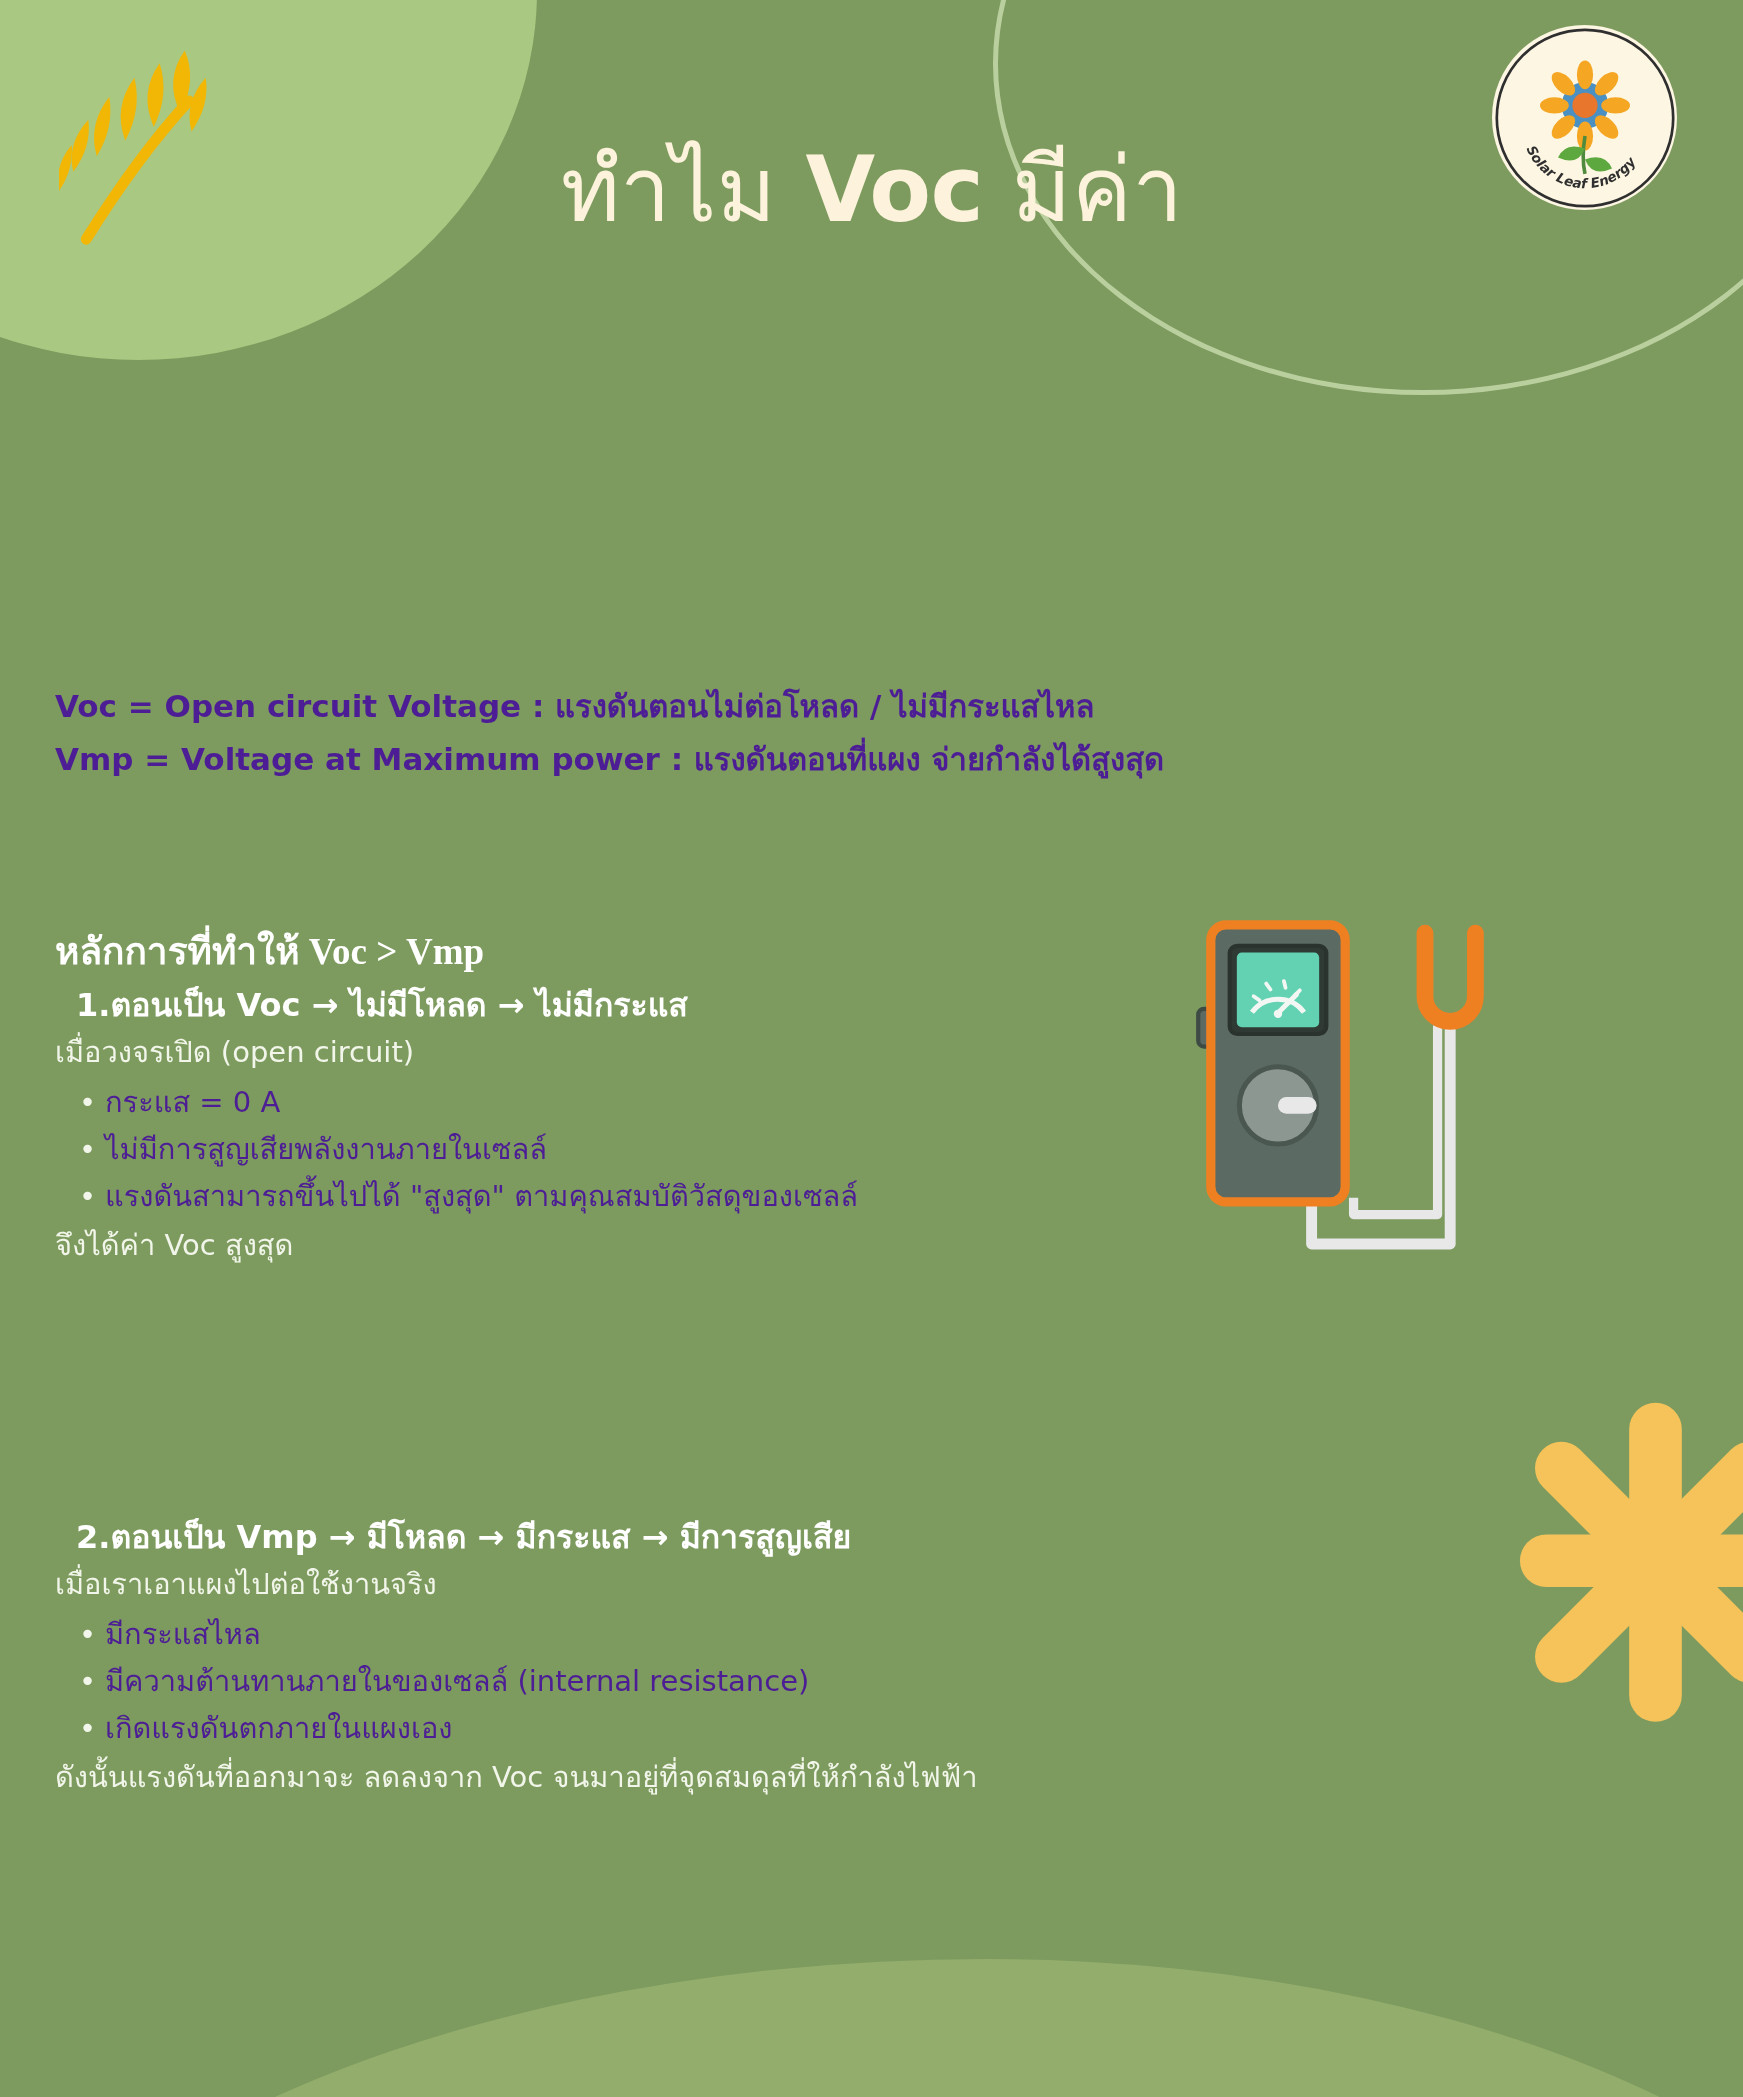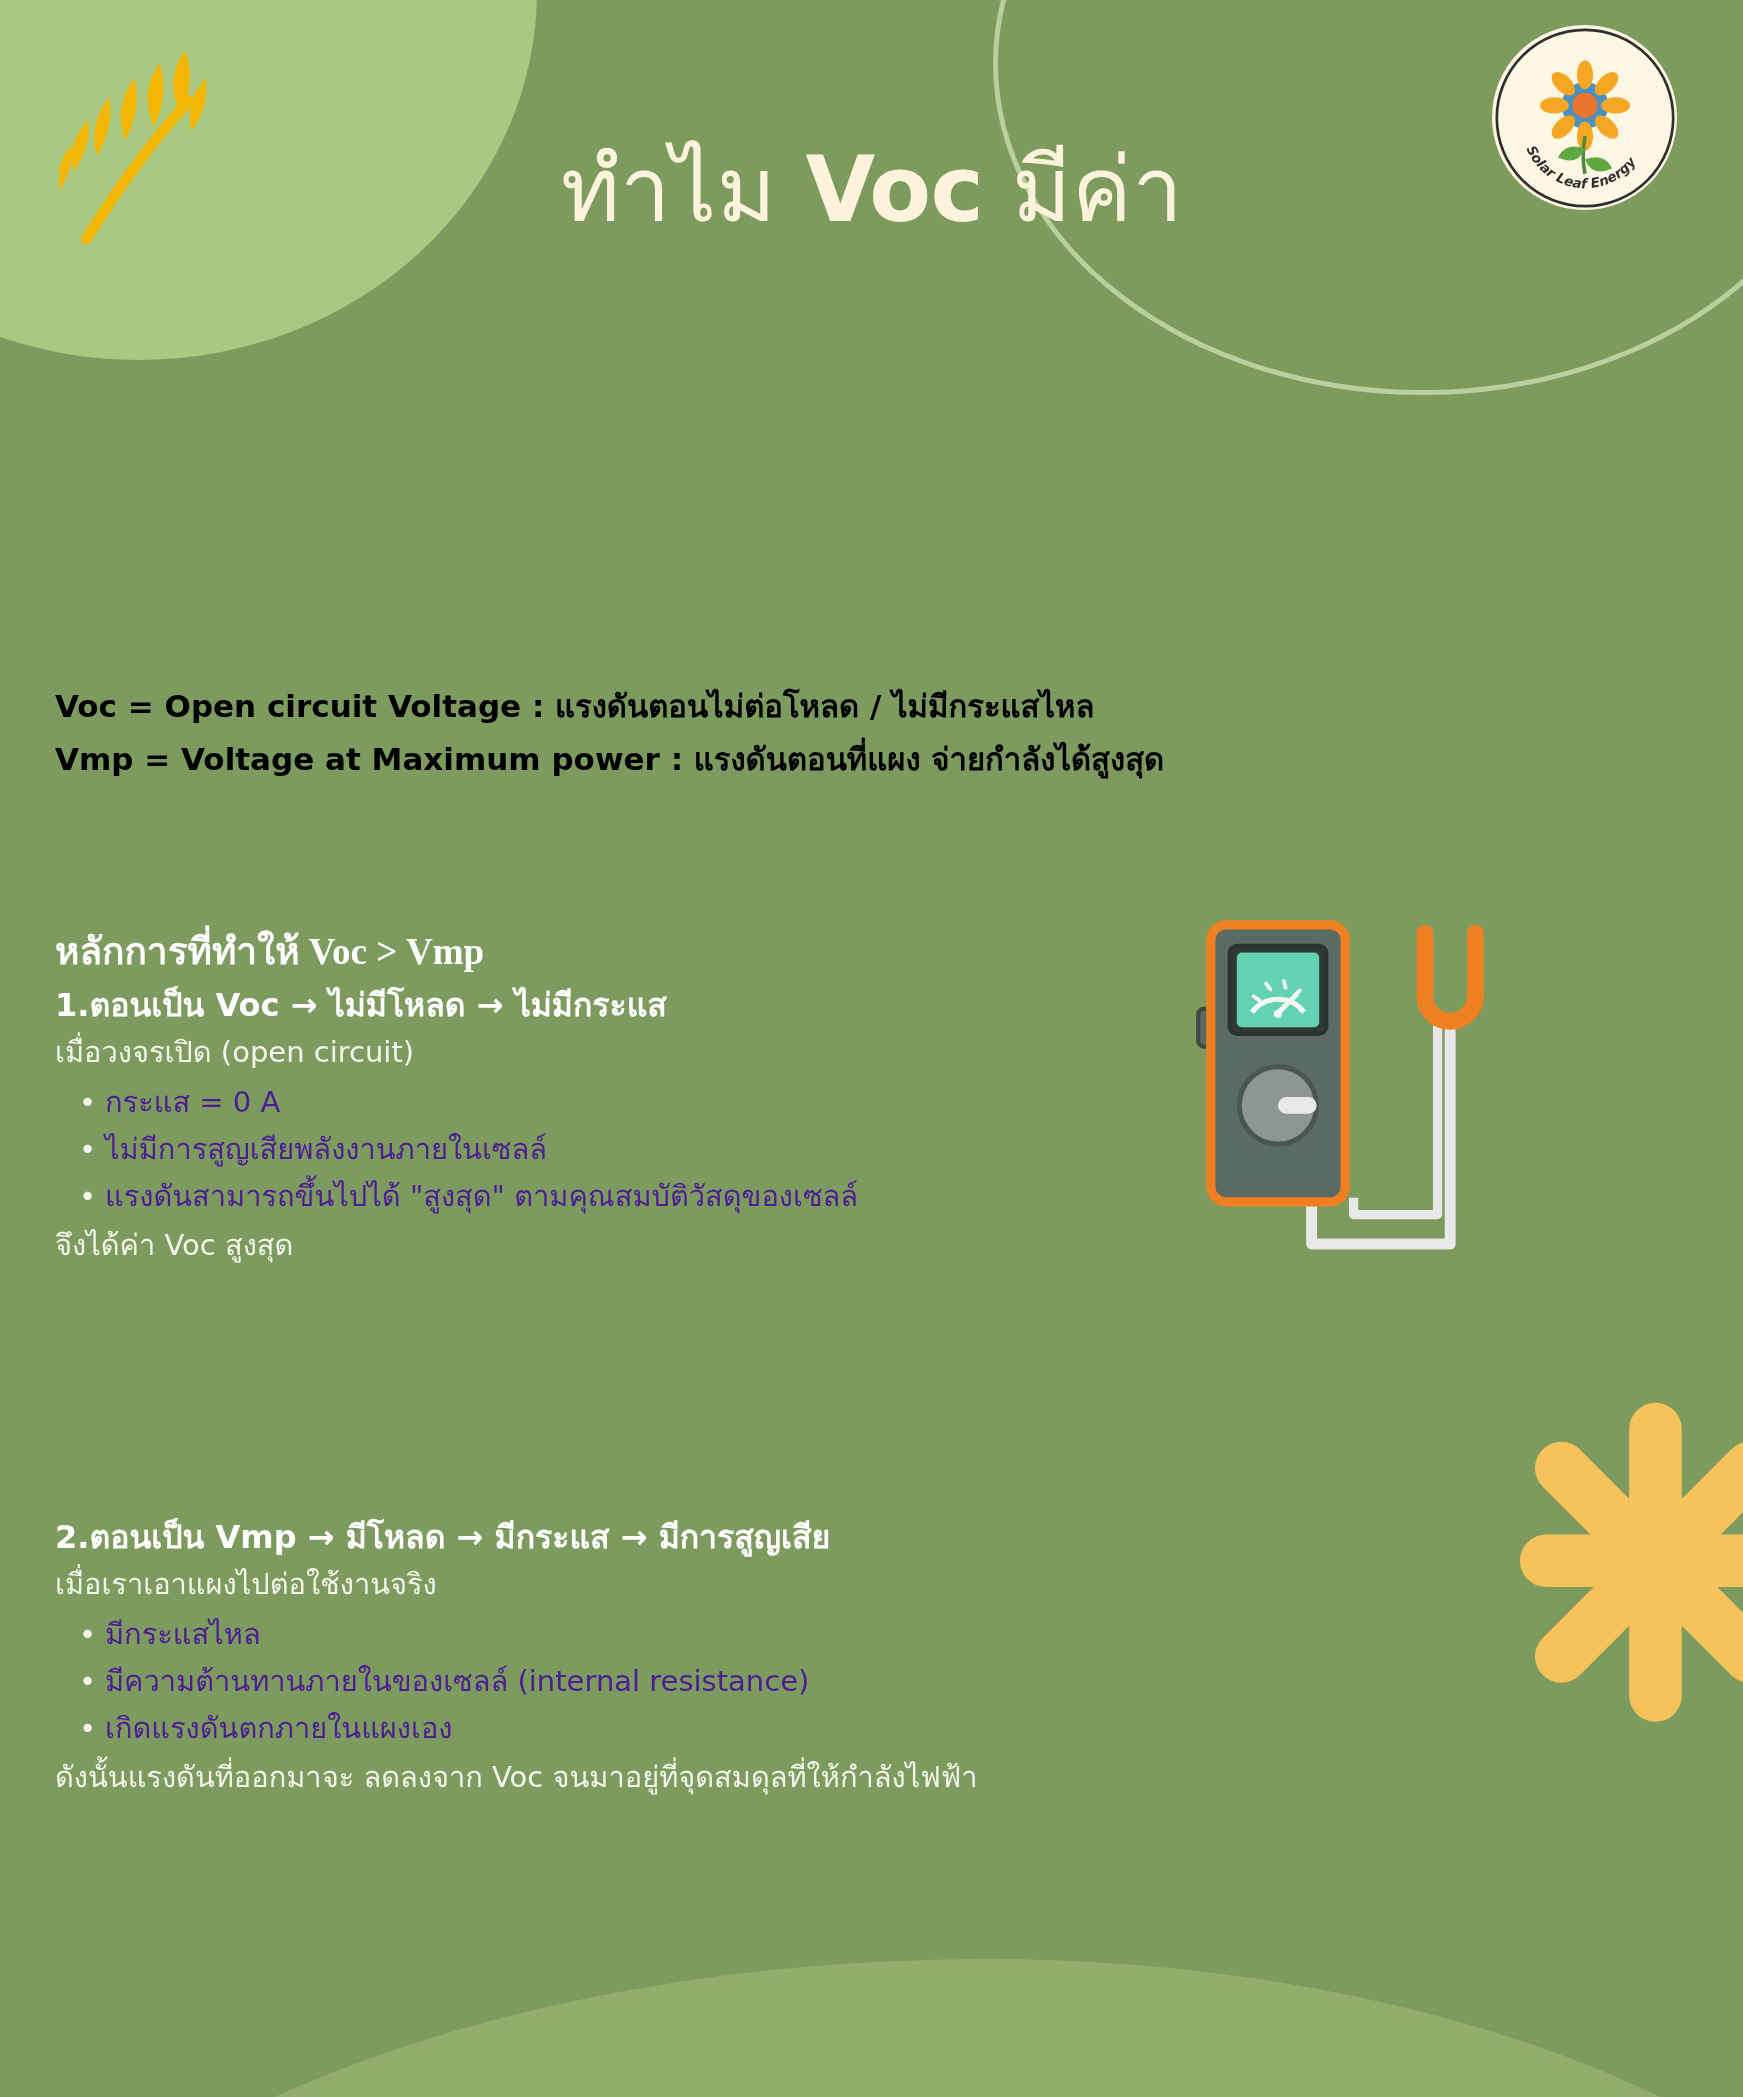--- a/index.html
+++ b/index.html
@@ -82,21 +82,21 @@
     letter-spacing: -0.8px;
   }
 
   
   .defs {
     position: absolute;
     left: 55px; top: 680px;
     width: 1636px;
   }
   .def-line {
-    color: #000000;
+    color: #4c1d95;
     font-size: 31px;
     font-weight: 700;
     line-height: 1.72;
     white-space: nowrap;
   }
 
   
   .sec-head {
     position: absolute;
     left: 55px; top: 921px;
@@ -113,20 +113,21 @@
     width: 1049px;
     color: #f4f7ee;
   }
   .block.wide { width: 1628px; }
   .b-head {
     font-size: 32px;
     font-weight: 800;
     color: #ffffff;
     line-height: 1.45;
     margin-bottom: 2.5px;
+    margin-left: 21px;
   }
   .b-sub {
     font-size: 29px;
     font-weight: 400;
     color: #f2f6ea;
     line-height: 1.5;
   }
   ul.bullets {
     list-style: none;
     margin: 5px 0 2.5px 0;

